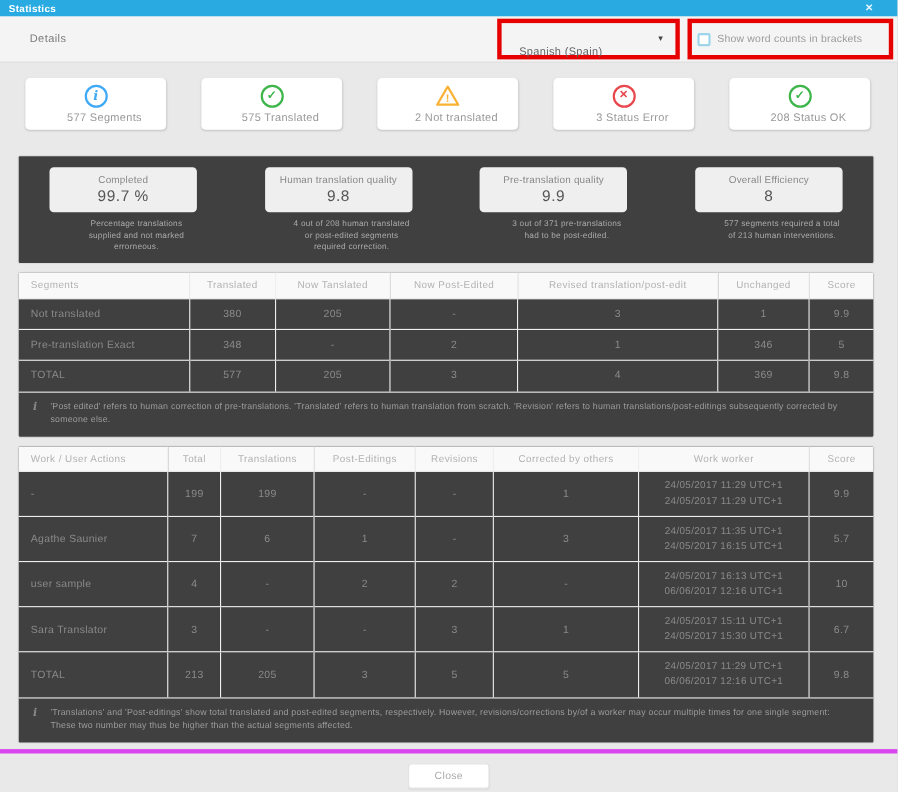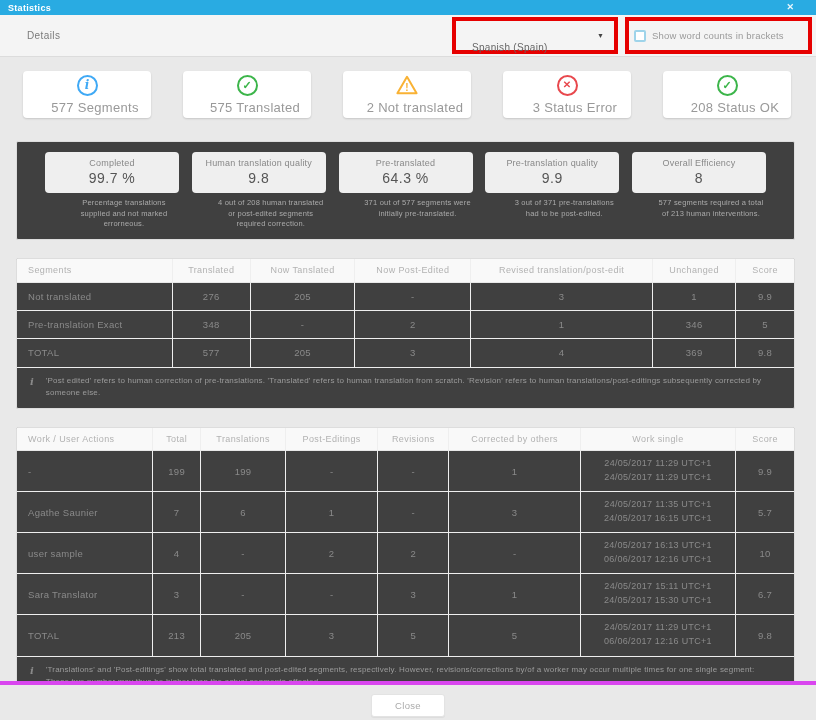--- a/index.html
+++ b/index.html
@@ -23,35 +23,35 @@
   .checkbox { width:12px; height:12px; border:2px solid #9ed4ea; border-radius:2px; background:#fff; margin:0 6px 0 5px; flex:0 0 auto; cursor:pointer; }
   .checkbox-label { color:#9a9a9a; font-size:9.5px; letter-spacing:.2px; white-space:nowrap; overflow:hidden; }
 
   
   .stat-row { display:flex; justify-content:space-between; padding:14px 25px 0 23px; }
   .stat-card { width:128px; height:47px; background:#fff; border-radius:4px; box-shadow:0 1px 2px rgba(0,0,0,.15); display:flex; flex-direction:column; align-items:center; justify-content:center; }
   .icn { width:21px; height:21px; border-radius:50%; display:flex; align-items:center; justify-content:center; font-weight:bold; line-height:1; }
   .icn-info { border:2px solid #3fa9f5; color:#3fa9f5; font-family:"DejaVu Serif",serif; font-style:italic; font-size:12px; }
   .icn-check { border:2px solid #3cb54a; color:#3cb54a; font-size:11px; }
   .icn-error { border:2px solid #e8484d; color:#e8484d; font-size:10px; }
-  .stat-label { font-size:13px; color:#999; letter-spacing:.3px; margin-top:4px;padding-left:16px; }
+  .stat-label { font-size:10px; color:#999; letter-spacing:.3px; margin-top:4px;padding-left:16px; }
 
   
   .panel { background:#404040; border:1px solid #ddd; border-radius:2px; margin-left:16px; margin-right:21px; }
 
   
   .metrics-panel { margin-top:23px; padding:10px 28px 9px; display:flex; justify-content:space-between; }
   .metric { width:134px; text-align:center; }
   .metric-card { background:#efefef; border-radius:4px; padding:6px 2px 7px; }
   .metric-title { font-size:9px; color:#888; letter-spacing:.2px; }
   .metric-value { font-size:14px; color:#555; margin-top:2px; letter-spacing:.5px; }
   .metric-desc { font-size:7.5px; color:#aaa; margin-top:5px; line-height:1.4; letter-spacing:.2px;margin-left:24px; }
 
   
-  .table-panel { margin-top:18px; }
+  .table-panel { margin-top:7px; }
   table { width:100%; border-collapse:collapse; table-layout:fixed; }
   th { background:#f9f9f9; color:#b2b2b2; font-weight:normal; font-size:9px; letter-spacing:.4px; border-bottom:1px solid #e8e8e8; }
   .t1 th { height:24px; } .t2 th { height:23px; }
   td { font-size:9.5px; color:#8a8a8a; text-align:center; border-top:1px solid #efefef; letter-spacing:.3px; }
   .t1 td { height:28px; } .t2 td { height:41px; }
   tbody tr:first-child td { border-top:none; }
   th + th, td + td { border-left:1px solid #efefef; }
   th:first-child, td:first-child { text-align:left; padding-left:11px; }
   .period div { line-height:1.55; font-size:9px; }
 
@@ -120,27 +120,20 @@
         <div class="metric-value">99.7 %</div>
       </div>
       <div class="metric-desc">Percentage translations supplied and not marked errorneous.</div>
     </div>
     <div class="metric">
       <div class="metric-card">
         <div class="metric-title">Human translation quality</div>
         <div class="metric-value">9.8</div>
       </div>
       <div class="metric-desc">4 out of 208 human translated or post-edited segments required correction.</div>
-    </div>
-    <div class="metric">
-      <div class="metric-card">
-        <div class="metric-title">Pre-translated</div>
-        <div class="metric-value">64.3 %</div>
-      </div>
-      <div class="metric-desc">371 out of 577 segments were initially pre-translated.</div>
     </div>
     <div class="metric">
       <div class="metric-card">
         <div class="metric-title">Pre-translation quality</div>
         <div class="metric-value">9.9</div>
       </div>
       <div class="metric-desc">3 out of 371 pre-translations had to be post-edited.</div>
     </div>
     <div class="metric">
       <div class="metric-card">
@@ -169,21 +162,21 @@
           <th>Now Tanslated</th>
           <th>Now Post-Edited</th>
           <th>Revised translation/post-edit</th>
           <th>Unchanged</th>
           <th>Score</th>
         </tr>
       </thead>
       <tbody>
         <tr>
           <td>Not translated</td>
-          <td>276</td>
+          <td>380</td>
           <td>205</td>
           <td>-</td>
           <td>3</td>
           <td>1</td>
           <td>9.9</td>
         </tr>
         <tr>
           <td>Pre-translation Exact</td>
           <td>348</td>
           <td>-</td>
@@ -222,21 +215,21 @@
           <col style="width:7.5%">
         </colgroup>
       <thead>
         <tr>
           <th>Work / User Actions</th>
           <th>Total</th>
           <th>Translations</th>
           <th>Post-Editings</th>
           <th>Revisions</th>
           <th>Corrected by others</th>
-          <th>Work single</th>
+          <th>Work worker</th>
           <th>Score</th>
         </tr>
       </thead>
       <tbody>
         <tr>
           <td>-</td>
           <td>199</td>
           <td>199</td>
           <td>-</td>
           <td>-</td>

